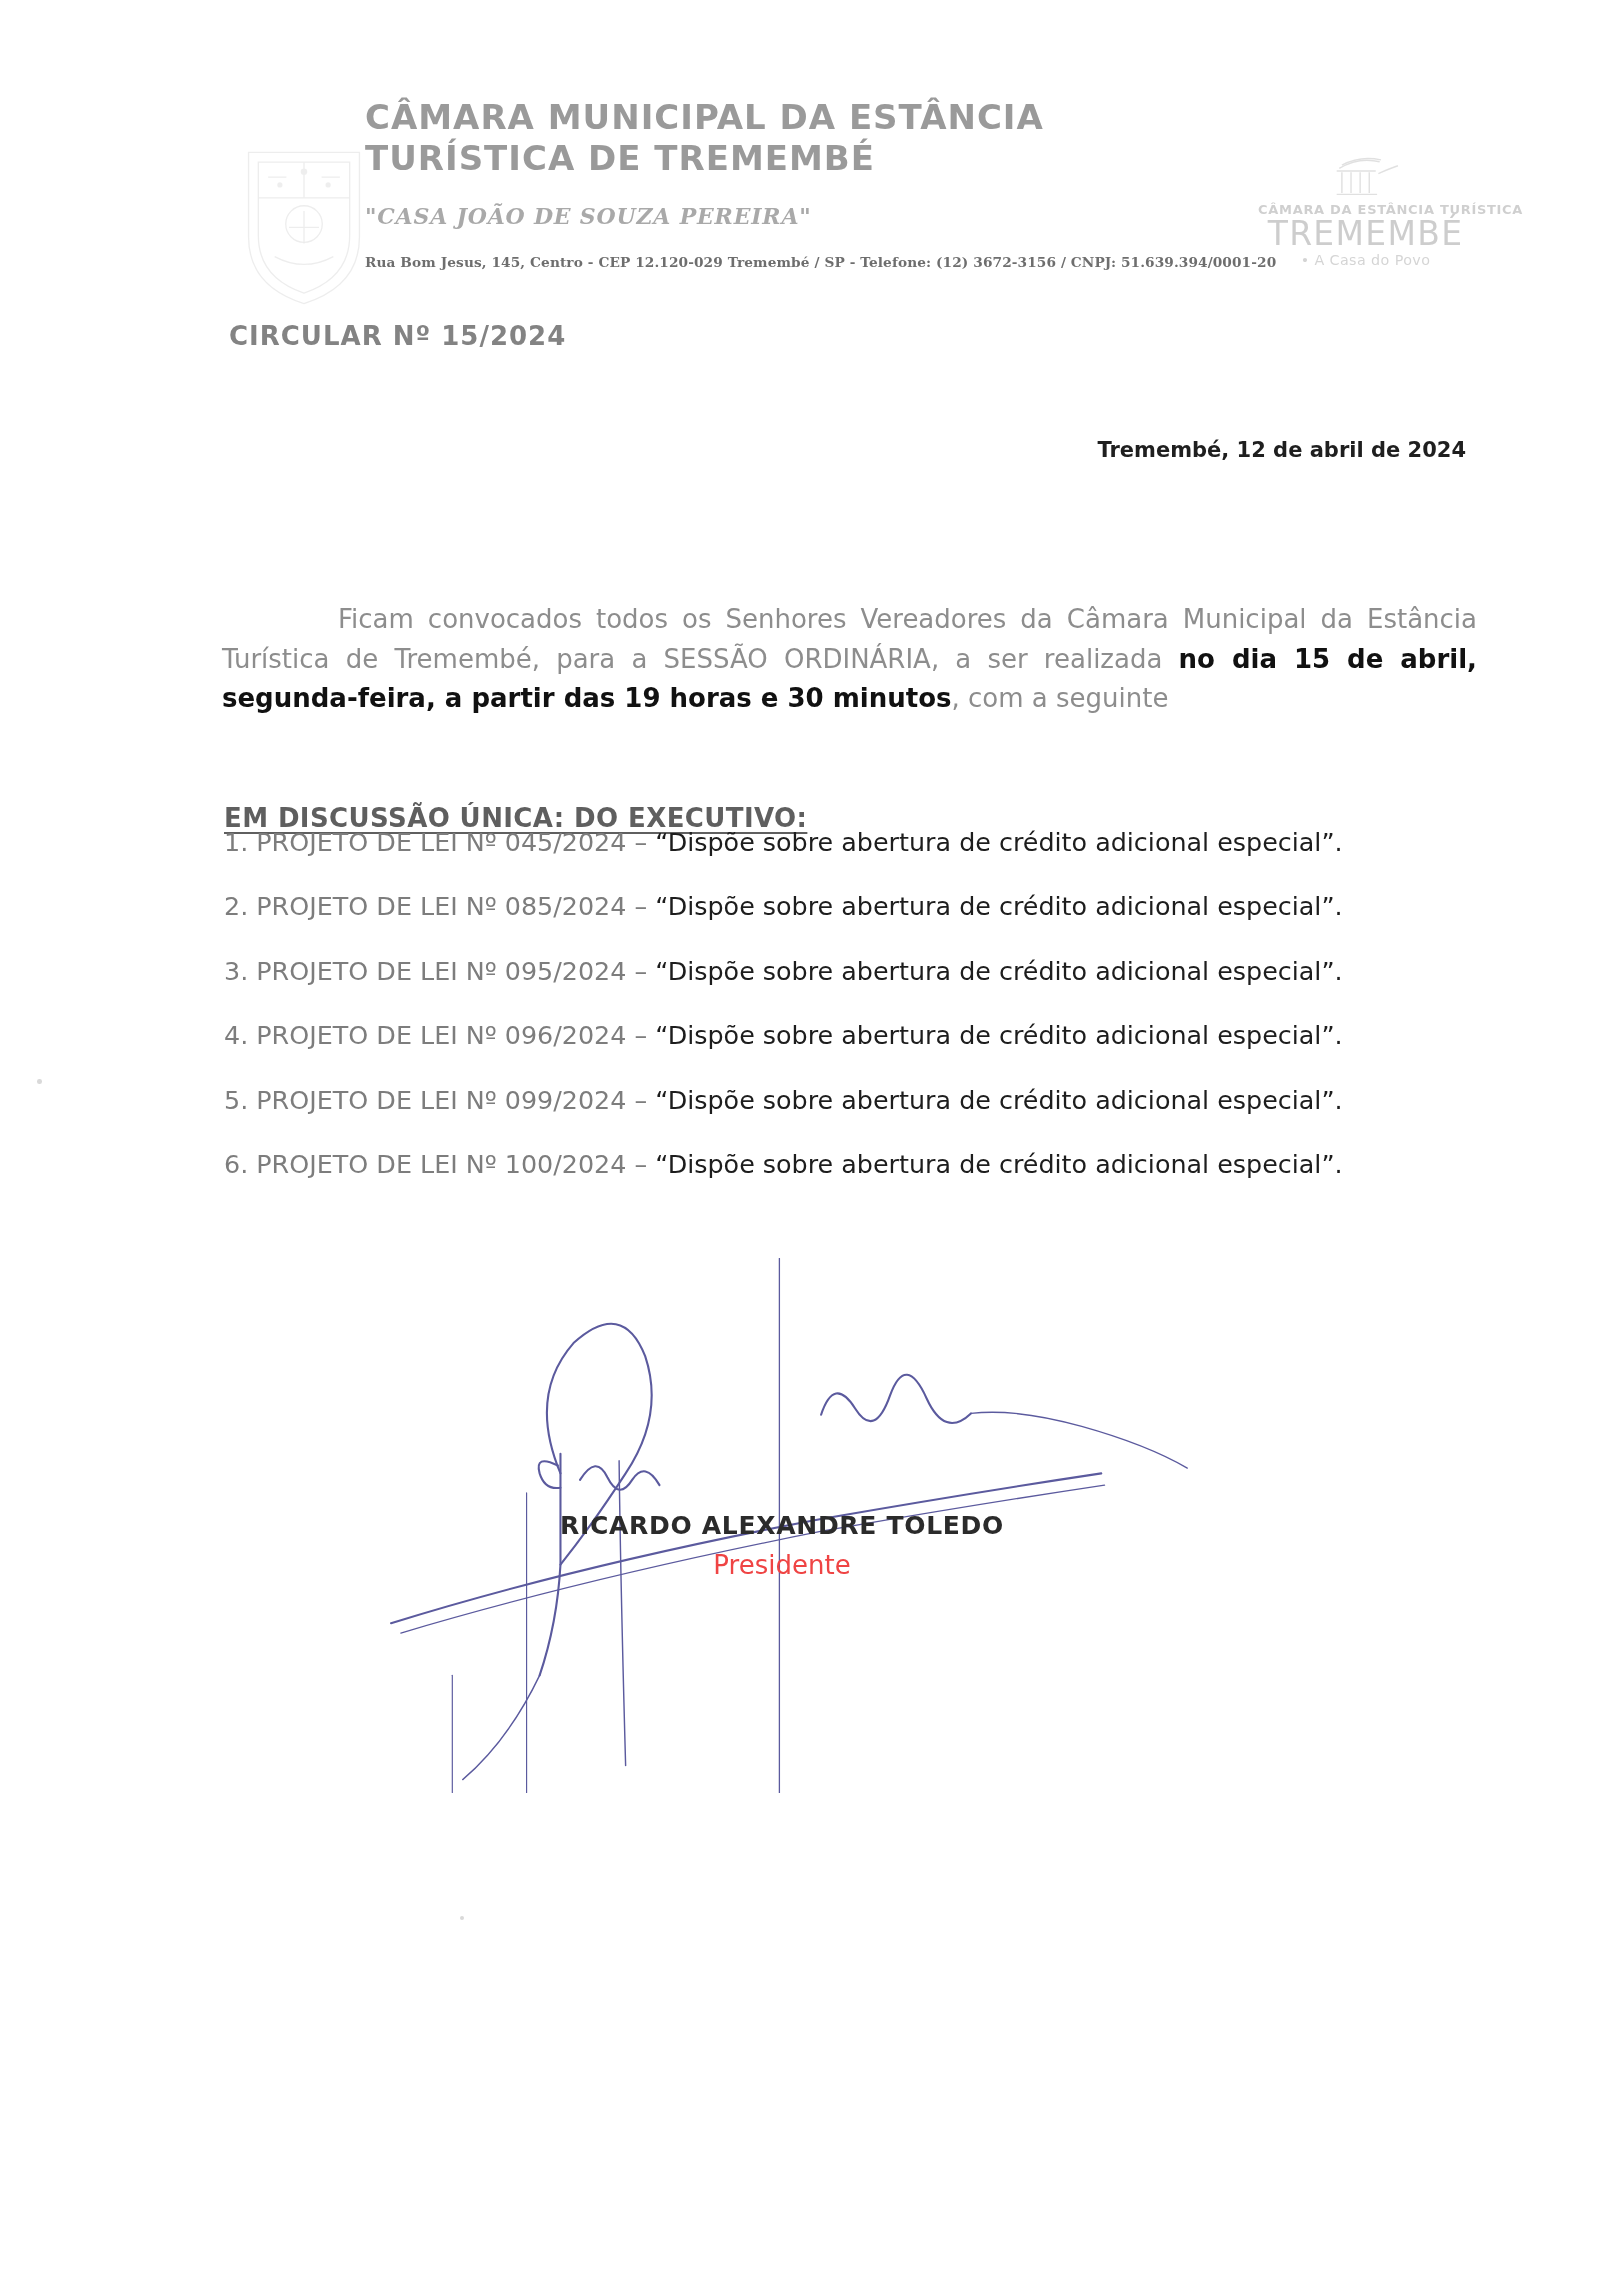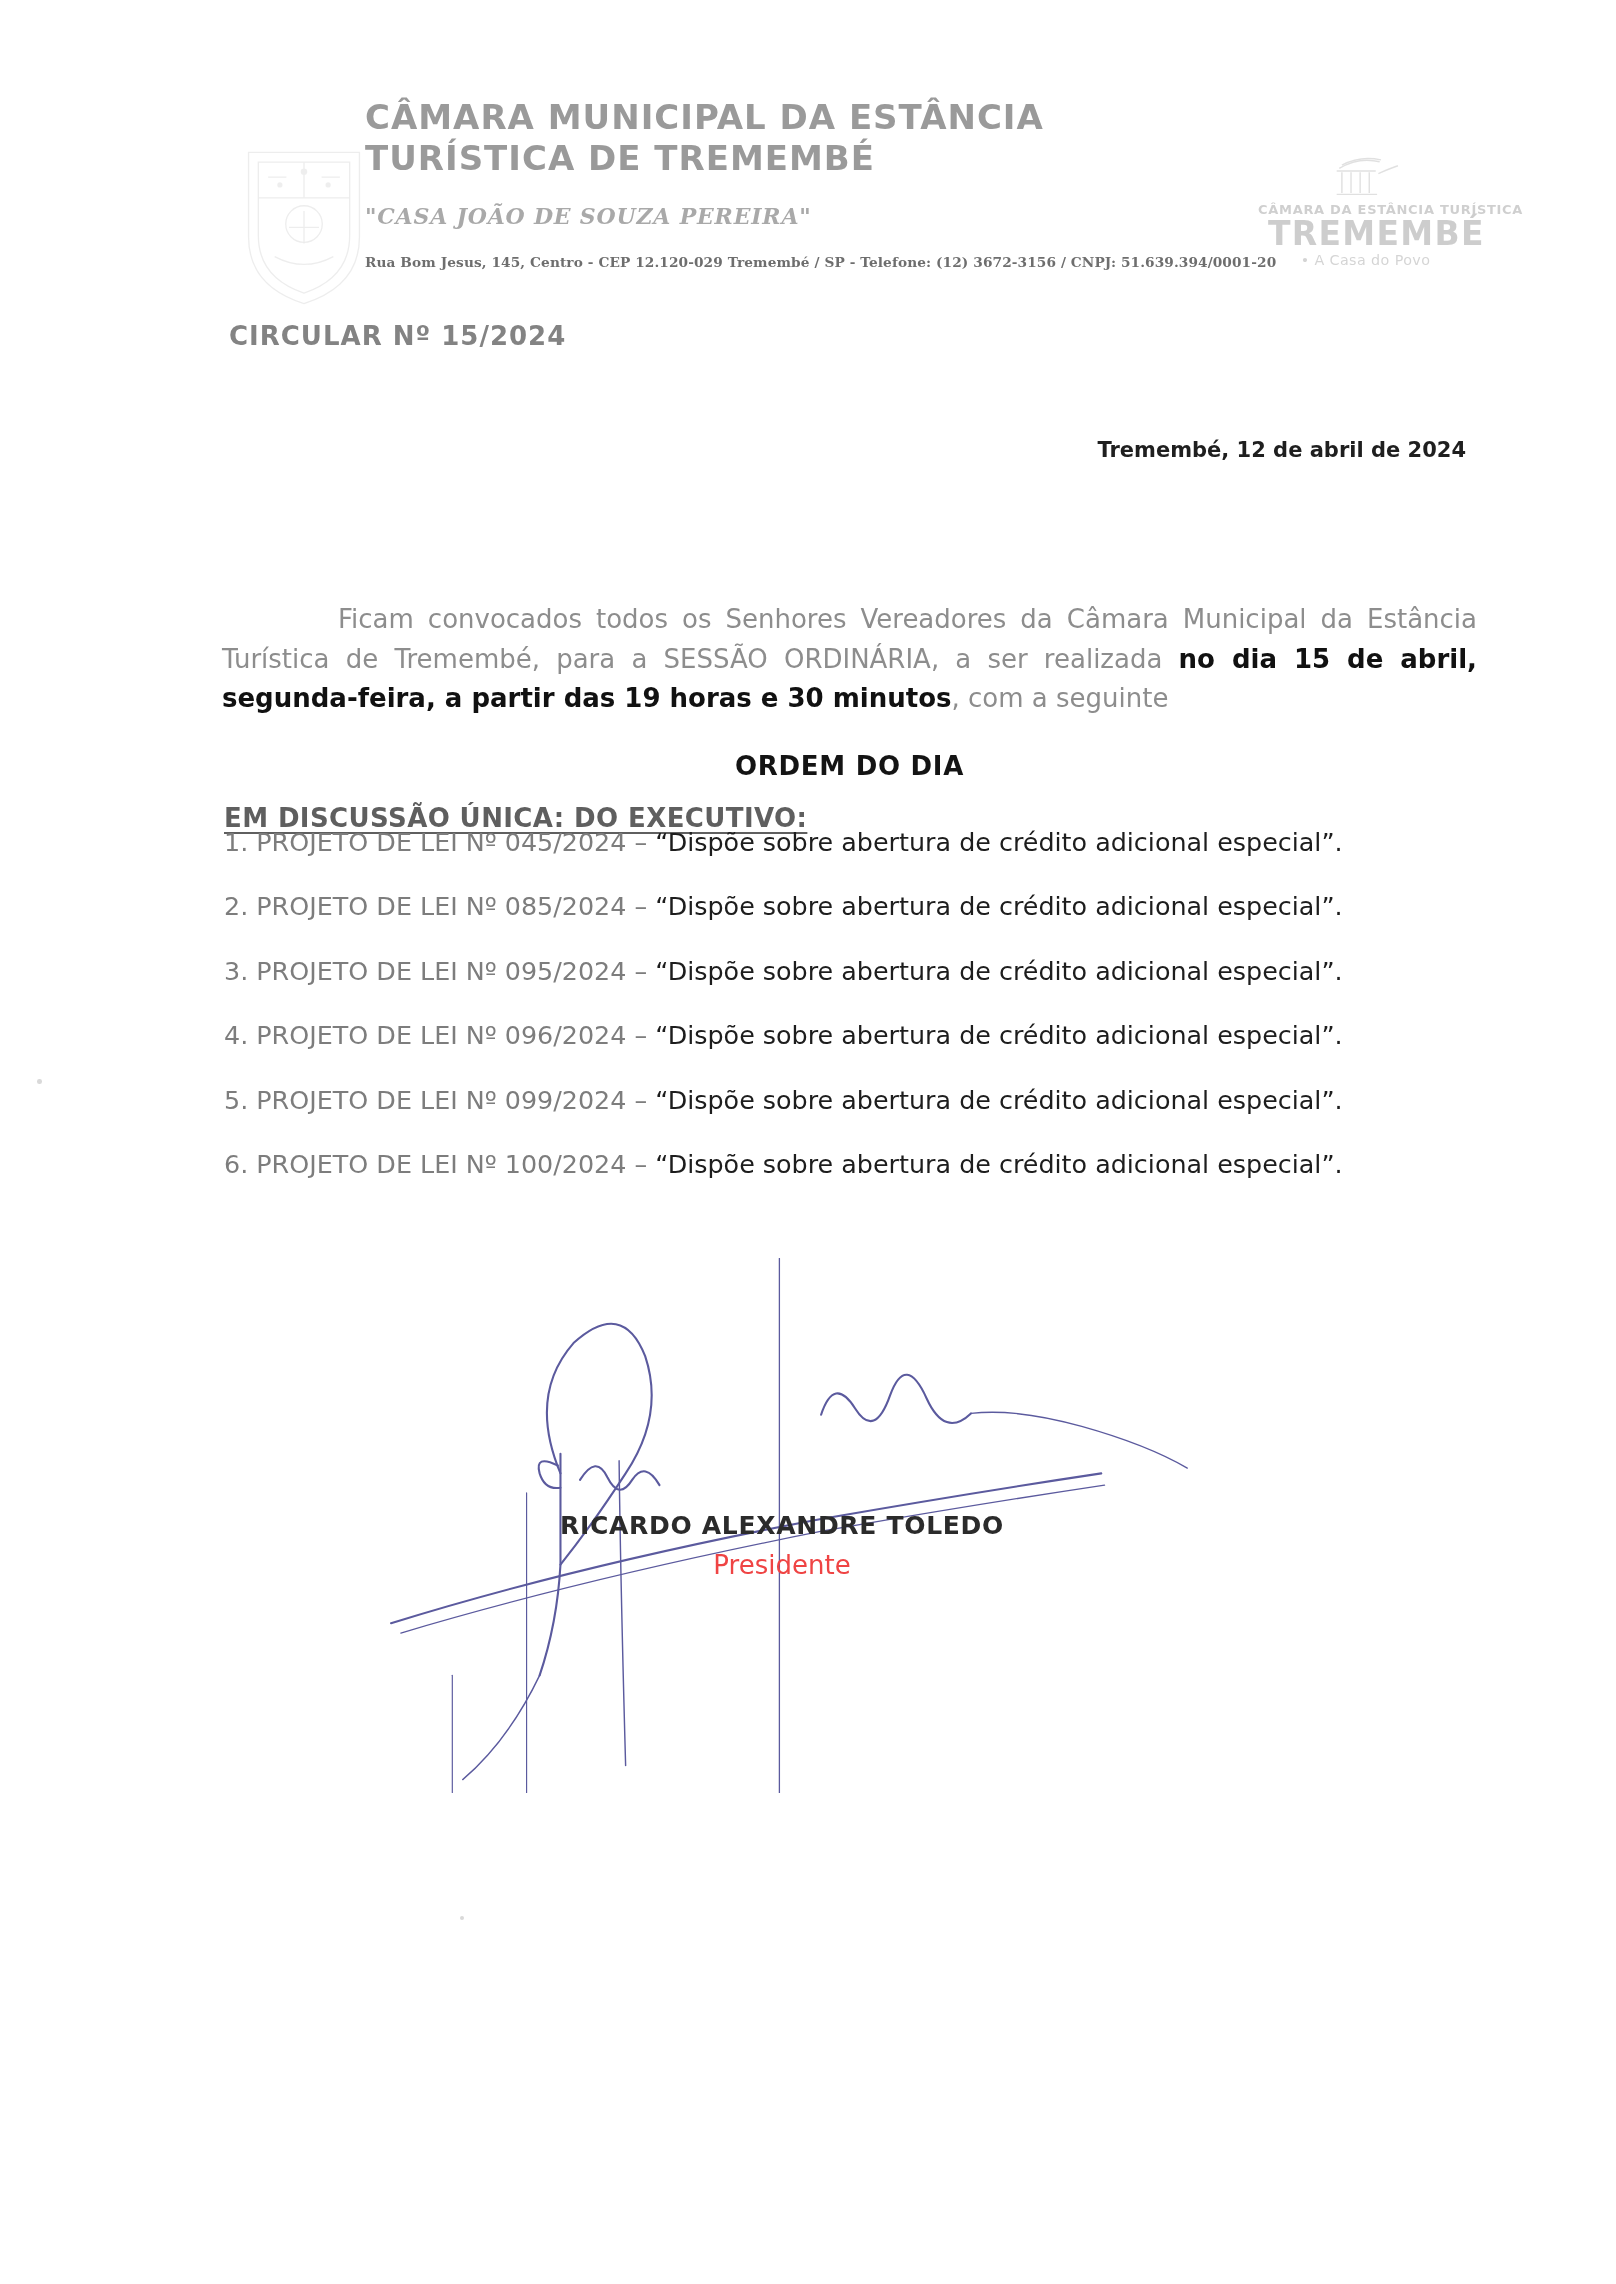--- a/index.html
+++ b/index.html
@@ -96,26 +96,25 @@
   .brand-mark svg { width: 100%; height: 100%; display: block; }
   .brand-kicker {
     font-size: 13px;
     font-weight: bold;
     letter-spacing: 0.7px;
     color: #8e8e8e;
     white-space: nowrap;
   }
   .brand-name {
     font-size: 33px;
-    font-weight: bold;
+    font-weight: normal;
     letter-spacing: 1.3px;
     color: #8a8a8a;
     line-height: 1.02;
     white-space: nowrap;
-    margin-left: 10px;
   }
   .brand-tag {
     font-size: 14.3px;
     color: #9b9b9b;
     letter-spacing: 0.4px;
     margin-top: 1.3px;
     white-space: nowrap;
   }
 
   
@@ -299,21 +298,20 @@
   </div>
 
   <div class="circular-no">CIRCULAR Nº 15/2024</div>
 
   <div class="date-line">Tremembé, 12 de abril de 2024</div>
 
   <div class="body-block">
     <p class="para"><span class="faded">Ficam convocados todos os Senhores Vereadores da Câmara Municipal da Estância Turística de Tremembé, para a SESSÃO ORDINÁRIA, a ser realizada </span><b>no dia 15 de abril, segunda-feira, a partir das 19 horas e 30 minutos</b><span class="faded">, com a seguinte</span></p>
   </div>
 
-  <div class="ordem">ORDEM DO DIA</div>
 
   <div class="section-head">EM DISCUSSÃO ÚNICA: DO EXECUTIVO:</div>
 
   <div class="agenda">
     <div class="agenda-item"><span class="ref">1.</span> <span class="ref">PROJETO DE LEI Nº 045/2024 –</span> <span class="desc">“Dispõe sobre abertura de crédito adicional especial”.</span></div>
     <div class="agenda-item"><span class="ref">2.</span> <span class="ref">PROJETO DE LEI Nº 085/2024 –</span> <span class="desc">“Dispõe sobre abertura de crédito adicional especial”.</span></div>
     <div class="agenda-item"><span class="ref">3.</span> <span class="ref">PROJETO DE LEI Nº 095/2024 –</span> <span class="desc">“Dispõe sobre abertura de crédito adicional especial”.</span></div>
     <div class="agenda-item"><span class="ref">4.</span> <span class="ref">PROJETO DE LEI Nº 096/2024 –</span> <span class="desc">“Dispõe sobre abertura de crédito adicional especial”.</span></div>
     <div class="agenda-item"><span class="ref">5.</span> <span class="ref">PROJETO DE LEI Nº 099/2024 –</span> <span class="desc">“Dispõe sobre abertura de crédito adicional especial”.</span></div>
     <div class="agenda-item"><span class="ref">6.</span> <span class="ref">PROJETO DE LEI Nº 100/2024 –</span> <span class="desc">“Dispõe sobre abertura de crédito adicional especial”.</span></div>

